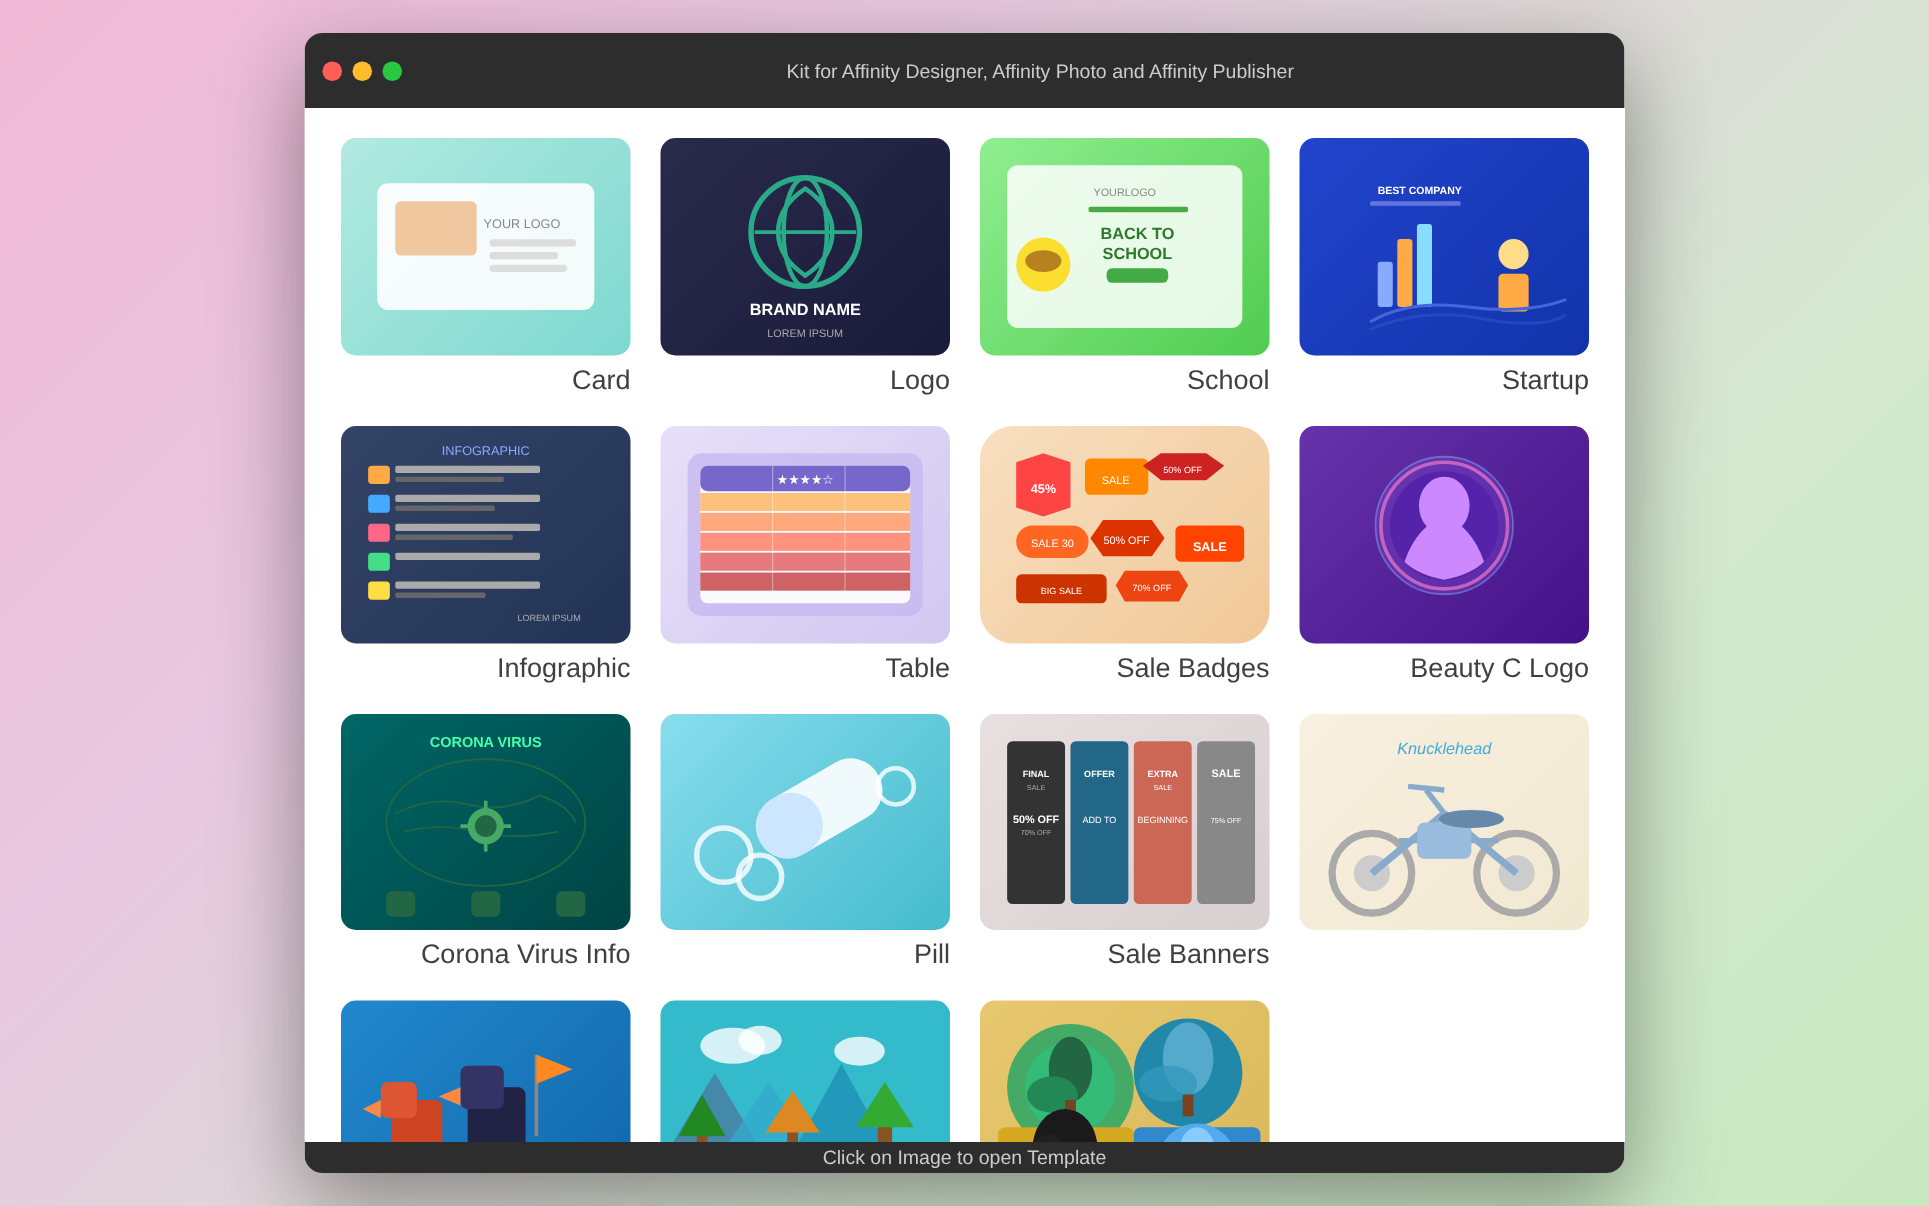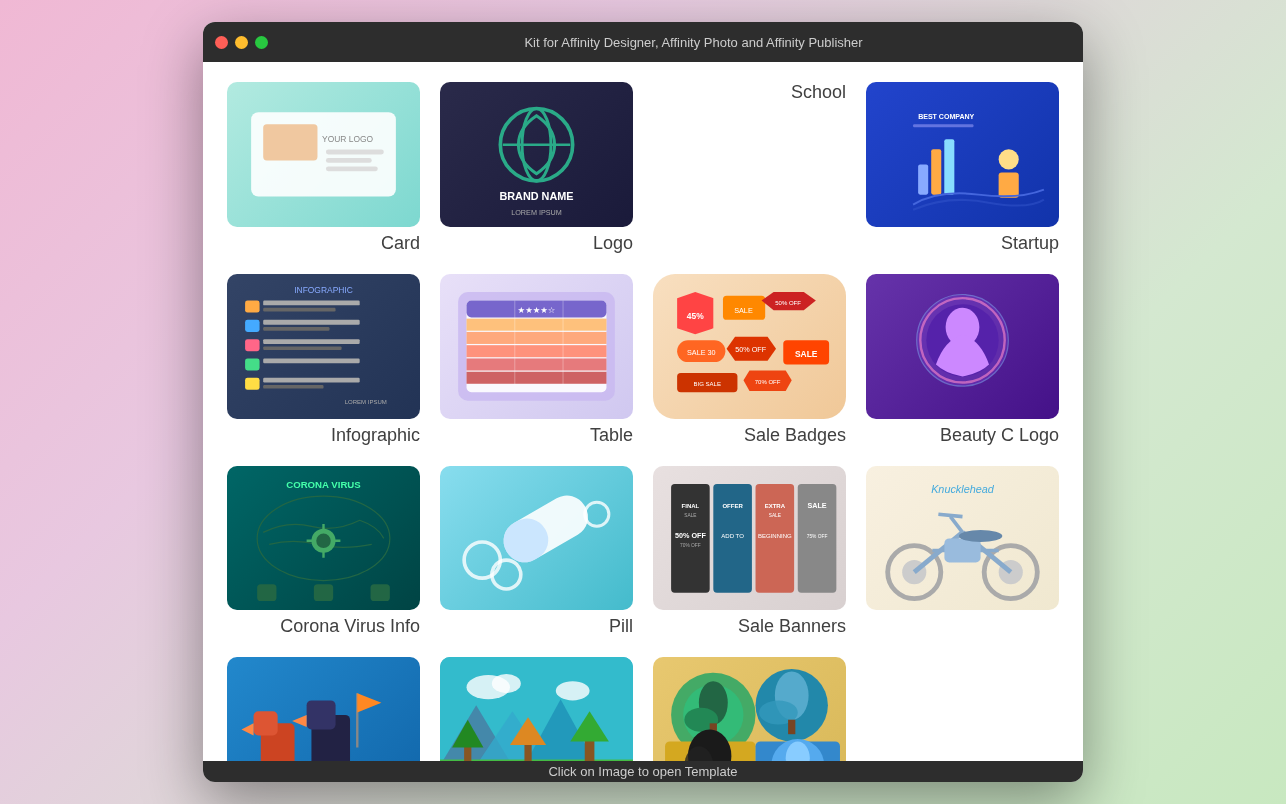--- a/index.html
+++ b/index.html
@@ -16,21 +16,21 @@
       width: 880px;
       height: 760px;
       background: #f0f0f0;
       border-radius: 12px;
       box-shadow: 0 20px 60px rgba(0,0,0,0.4);
       overflow: hidden;
       display: flex;
       flex-direction: column;
     }
     .titlebar {
-      height: 40px;
+      height: 50px;
       background: #2d2d2d;
       display: flex;
       align-items: center;
       padding: 0 12px;
       flex-shrink: 0;
       gap: 48px;
     }
     .traffic-lights {
       display: flex;
       gap: 7px;
@@ -192,20 +192,32 @@
             <ellipse cx="80" cy="52" rx="12" ry="30" fill="none" stroke="#2aaa88" stroke-width="2.5"></ellipse>
             <line x1="52" y1="52" x2="108" y2="52" stroke="#2aaa88" stroke-width="2"></line>
             <text x="80" y="98" font-size="9" fill="white" text-anchor="middle" font-weight="bold">BRAND NAME</text>
             <text x="80" y="110" font-size="6" fill="#aaa" text-anchor="middle">LOREM IPSUM</text>
           </svg>
         </div>
         <span class="item-label">Logo</span>
       </div>
 
       <div class="item">
+        <div class="thumbnail thumb-school">
+          <svg viewBox="0 0 160 120" class="thumb-svg">
+            <rect x="15" y="15" width="130" height="90" rx="6" fill="white" opacity="0.85"></rect>
+            <text x="80" y="32" font-size="6" fill="#888" text-anchor="middle">YOURLOGO</text>
+            <rect x="60" y="38" width="55" height="3" rx="1" fill="#4aaa44"></rect>
+            <text x="87" y="56" font-size="9" fill="#2a7a28" text-anchor="middle" font-weight="bold">BACK TO</text>
+            <text x="87" y="67" font-size="9" fill="#2a7a28" text-anchor="middle" font-weight="bold">SCHOOL</text>
+            <rect x="70" y="72" width="34" height="8" rx="3" fill="#44aa44"></rect>
+            <circle cx="35" cy="70" r="15" fill="#ffd700" opacity="0.8"></circle>
+            <ellipse cx="35" cy="68" rx="10" ry="6" fill="#8B4513" opacity="0.6"></ellipse>
+          </svg>
+        </div>
         <span class="item-label">School</span>
       </div>
 
 
       <div class="item">
         <div class="thumbnail thumb-startup">
           <svg viewBox="0 0 160 120" class="thumb-svg">
             <text x="20" y="25" font-size="7" fill="white" font-weight="bold">BEST COMPANY</text>
             <rect x="15" y="30" width="60" height="3" rx="1" fill="#aaaaff" opacity="0.5"></rect>
 

